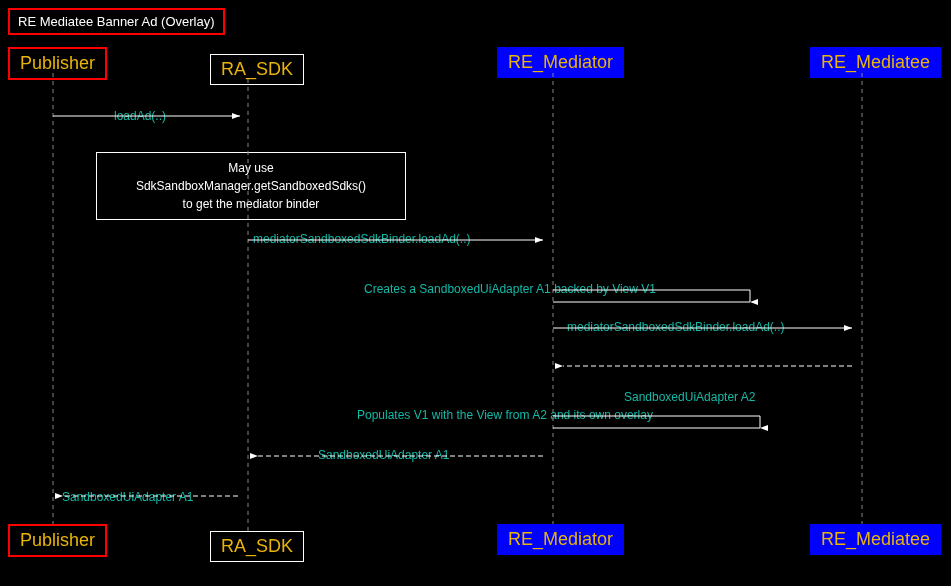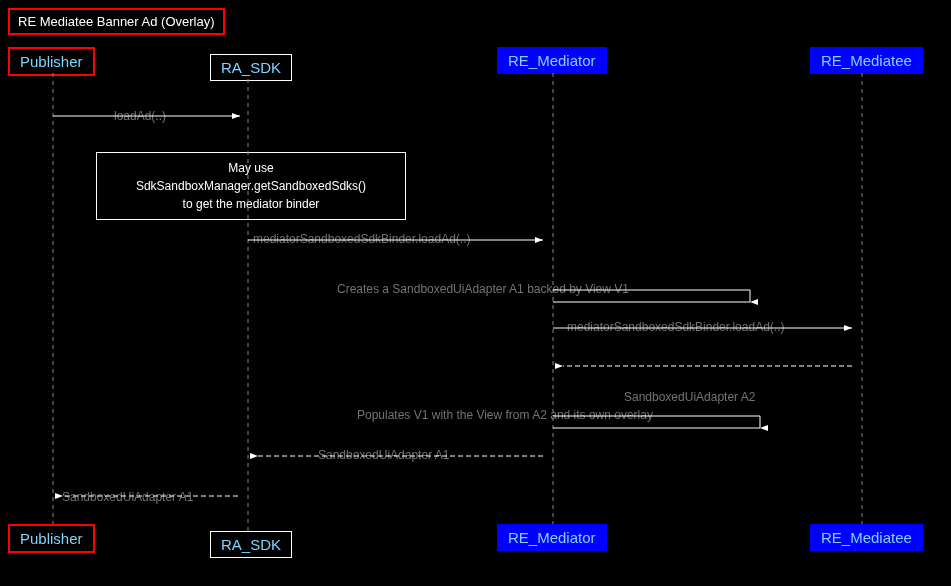--- a/index.html
+++ b/index.html
@@ -31,24 +31,24 @@
       color: #fff;
       font-size: 13px;
       font-weight: normal;
       background: #000;
     }
 
     
     .actor-box {
       position: absolute;
       padding: 4px 10px;
-      font-size: 15px;
+      font-size: 18px;
       border: 1px solid #fff;
       background: #000;
-      color: #7dd3fc;
+      color: #eab308;
     }
     .actor-box.publisher-top {
       top: 47px;
       left: 8px;
       border: 2px solid red;
     }
     .actor-box.rasdk-top {
       top: 54px;
       left: 210px;
       border: 1px solid #fff;
@@ -86,21 +86,21 @@
     .actor-box.mediatee-bottom {
       top: 524px;
       left: 810px;
       background: blue;
       border: 1px solid blue;
     }
 
     
     .message-label {
       position: absolute;
-      color: #737373;
+      color: #14b8a6;
       font-size: 12px;
       white-space: nowrap;
     }
 
     
     .note-box {
       position: absolute;
       border: 1px solid #fff;
       background: #000;
       color: #fff;
@@ -136,21 +136,21 @@
   <div class="actor-box rasdk-bottom">RA_SDK</div>
   <div class="actor-box mediator-bottom">RE_Mediator</div>
   <div class="actor-box mediatee-bottom">RE_Mediatee</div>
 
   <div class="note-box" style="top:152px; left:96px; width:310px;">
     <span>May use<br>SdkSandboxManager.getSandboxedSdks()<br>to get the mediator binder</span>
   </div>
 
   <div class="message-label" style="top:109px; left:114px;">loadAd(..)</div>
   <div class="message-label" style="top:232px; left:253px;">mediatorSandboxedSdkBinder.loadAd(..)</div>
-  <div class="message-label" style="top:282px; left:337px;text-align:right;">Creates a SandboxedUiAdapter A1 backed by View V1</div>
+  <div class="message-label" style="top:282px; left:364px;text-align:right;">Creates a SandboxedUiAdapter A1 backed by View V1</div>
   <div class="message-label" style="top:320px; left:567px;">mediatorSandboxedSdkBinder.loadAd(..)</div>
   <div class="message-label" style="top:358px; left:624px;margin-top:32px;">SandboxedUiAdapter A2</div>
   <div class="message-label" style="top:408px; left:357px;text-align:center;">Populates V1 with the View from A2 and its own overlay</div>
   <div class="message-label" style="top:448px; left:318px;">SandboxedUiAdapter A1</div>
   <div class="message-label" style="top:490px; left:62px;">SandboxedUiAdapter A1</div>
 
   <svg class="arrows-svg">
     <defs>
       <marker id="arrowhead" markerWidth="8" markerHeight="6" refX="8" refY="3" orient="auto">
         <polygon points="0 0, 8 3, 0 6" fill="#fff"></polygon>

